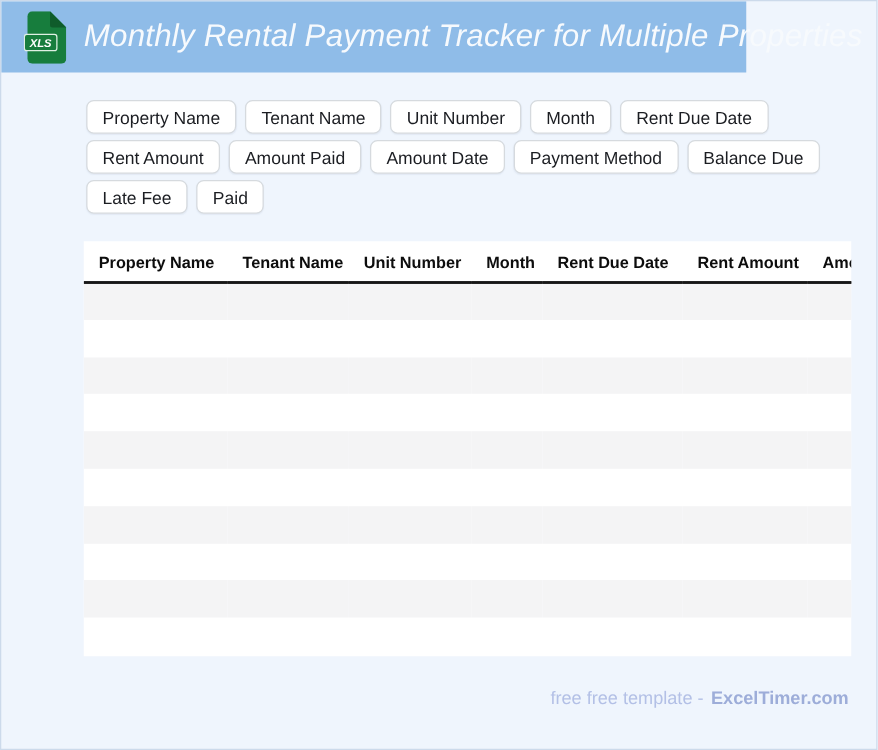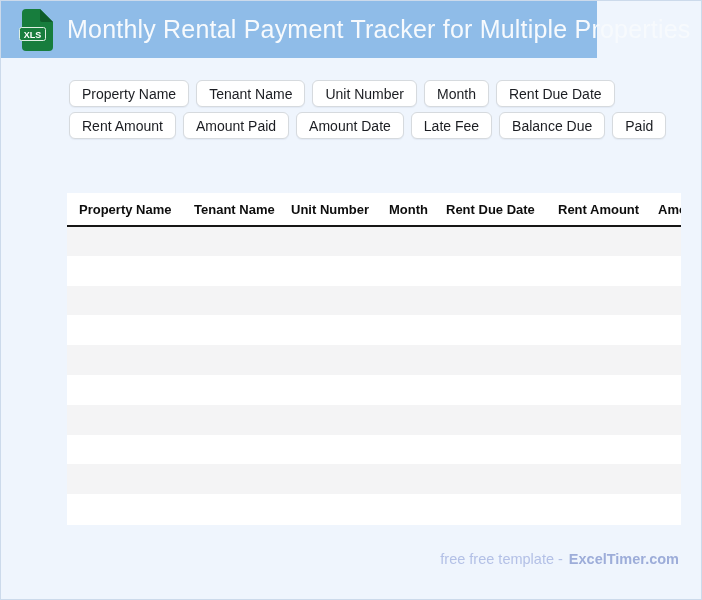--- a/index.html
+++ b/index.html
@@ -12,21 +12,21 @@
     background:var(--page-bg,#eff5fd);
     border:1px solid #ccdaeb;
     overflow:hidden;
   }
 
   
   .header {
     position:absolute; top:0; left:0;
     width:596px; height:57px;
     background:var(--header-bg,#8fbce8);
-    display:flex; align-items:center;
+    display:flex; align-items:center;font-style:italic;
   }
   .file-icon { margin-left:18px; flex:0 0 auto; display:block; }
   .header-title {
     margin-left:14px;
     font-size:25px;
     letter-spacing:.2px;
     color:#f7fafd;
     white-space:nowrap;
   }
 
@@ -113,22 +113,23 @@
 
   <div class="chips">
       <span class="chip">Property Name</span>
       <span class="chip">Tenant Name</span>
       <span class="chip">Unit Number</span>
       <span class="chip">Month</span>
       <span class="chip">Rent Due Date</span>
       <span class="chip">Rent Amount</span>
       <span class="chip">Amount Paid</span>
       <span class="chip">Amount Date</span>
+      <span class="chip">Payment Method</span>
+      <span class="chip">Balance Due</span>
       <span class="chip">Late Fee</span>
-      <span class="chip">Balance Due</span>
       <span class="chip">Paid</span>
     </div>
 
   <div class="tablewrap">
     <table class="sheet">
       <colgroup>
         <col class="c0">
           <col class="c1">
           <col class="c2">
           <col class="c3">

